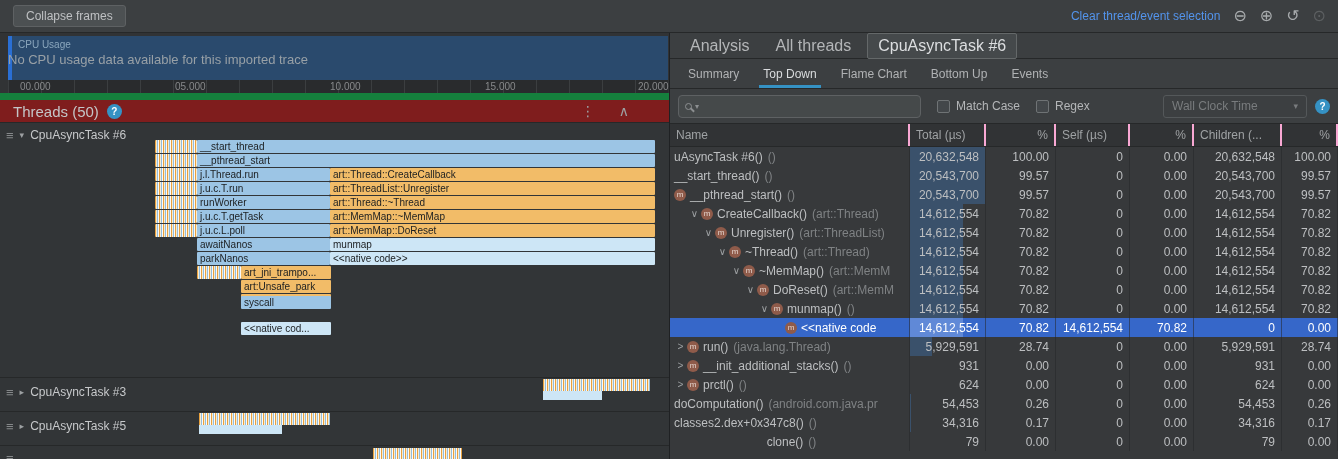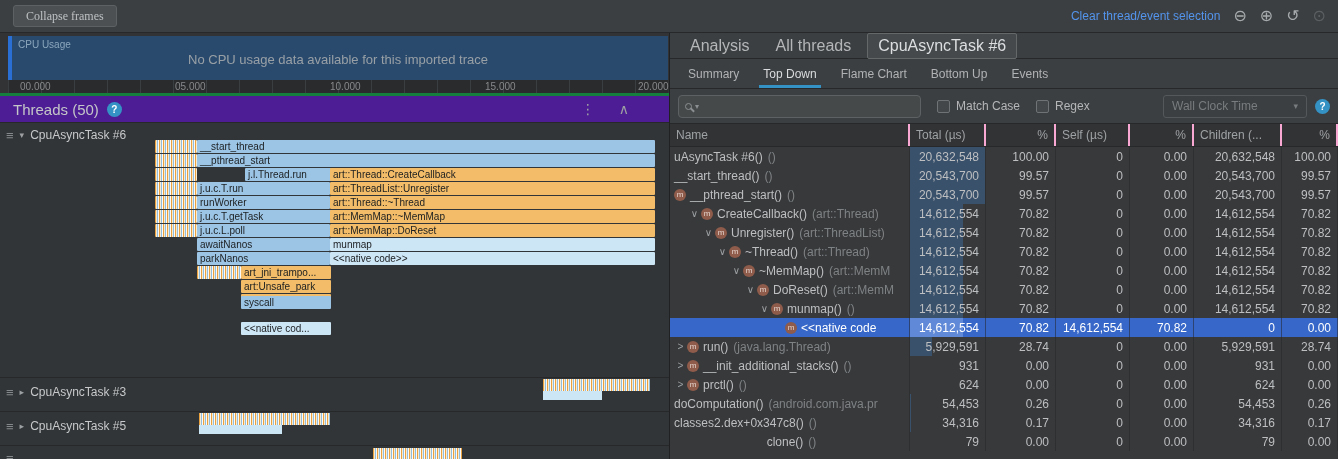--- a/index.html
+++ b/index.html
@@ -9,40 +9,40 @@
     font-family: "Liberation Sans", sans-serif;
     position: relative;
     overflow: hidden;
     color: #bbbcbe;
   }
   
   .toolbar { position:absolute; left:0; top:0; width:1338px; height:33px;
     background:#3c3f41; border-bottom:1px solid #262829; display:flex; align-items:center; }
   .collapse-btn { margin-left:13px; height:22px; padding:0 12px; background:#4c5052;
     border:1px solid #5e6163; border-radius:3px; color:#bfc1c3; font-size:12px;
-    display:flex; align-items:center; cursor:pointer;font-family:Liberation Serif, serif; }
+    display:flex; align-items:center; cursor:pointer; }
   .toolbar-right { margin-left:auto; display:flex; align-items:center; gap:13px; padding-right:12px; }
   .clear-link { color:var(--link-blue,#5394ec); font-size:12px; cursor:pointer; }
   .zicon { color:#a7aaac; font-size:16px; line-height:1; cursor:pointer; }
   .zicon.disabled { color:#5c5f61; cursor:default; }
 
   
   .left-panel { position:absolute; left:0; top:33px; width:670px; height:426px;
     background:#313335; border-right:1px solid #1f2123; }
   .cpu-block { position:absolute; left:8px; top:3px; width:660px; height:44px;
     background:#2a4a6d; overflow:hidden; }
   .cpu-accent { position:absolute; left:0; top:0; width:4px; height:100%; background:#2a6fd4; }
   .cpu-label { position:absolute; left:10px; top:3px; font-size:10px; color:#8ba7bd; }
-  .cpu-message { position:absolute; left:0; right:0; top:16px; text-align:center;
+  .cpu-message { position:absolute; left:0; right:0; top:16px; 
     font-size:13px; color:#98a0a6; }
   .ruler { position:absolute; left:8px; top:47px; width:660px; height:13px; background:#292b2d;
     background-image:repeating-linear-gradient(90deg,#3b3e40 0 1px,transparent 1px 33px); }
   .tick { position:absolute; top:1px; font-size:10px; color:#87898b; }
   .threads-header { position:absolute; left:0; top:60px; width:669px; height:30px;
-    background:#4c1d95; border-bottom:1px solid #262829; border-top:3px solid #15803d;
+    background:#7f1d1d; border-bottom:1px solid #262829; border-top:7px solid #15803d;
     display:flex; align-items:center; }
   .threads-title { margin-left:13px; font-size:15px; color:#c4c6c8; }
   .help-badge { width:15px; height:15px; border-radius:50%; background:var(--accent-blue,#3592c4);
     color:#fff; font-size:10px; font-weight:bold; display:flex; align-items:center;
     justify-content:center; margin-left:8px; flex:none; cursor:pointer; }
   .th-icons { margin-left:auto; display:flex; gap:24px; padding-right:40px; color:#9da0a2; font-size:14px; }
   .th-icons span { cursor:pointer; }
   .threads-body { position:absolute; left:0; top:90px; width:669px; height:336px;
     background:#323537; overflow:hidden; }
   .thread-label-row { position:absolute; left:0; height:16px; display:flex; align-items:center;
@@ -163,21 +163,21 @@
         <div class="frow" style="top: 0px;">
           <div class="seg stripes" style="left: 0px; width: 42px;"></div>
           <div class="seg blue" style="left: 42px; width: 458px; background: rgb(156, 197, 229);"><span>__start_thread</span></div>
         </div>
         <div class="frow" style="top: 14px;">
           <div class="seg stripes" style="left: 0px; width: 42px;"></div>
           <div class="seg blue" style="left: 42px; width: 458px; background: rgb(156, 197, 229);"><span>__pthread_start</span></div>
         </div>
         <div class="frow" style="top: 28px;">
           <div class="seg stripes" style="left: 0px; width: 42px;"></div>
-          <div class="seg blue" style="left: 42px; width: 133px; background: rgb(156, 197, 229); margin-left: 48px;"><span>j.l.Thread.run</span></div>
+          <div class="seg blue" style="left: 42px; width: 133px; background: rgb(156, 197, 229);"><span>j.l.Thread.run</span></div>
           <div class="seg orange" style="left: 175px; width: 325px; background: rgb(242, 188, 104);"><span>art::Thread::CreateCallback</span></div>
         </div>
         <div class="frow" style="top: 56px;">
           <div class="seg stripes" style="left: 0px; width: 42px;"></div>
           <div class="seg blue" style="left: 42px; width: 133px; background: rgb(156, 197, 229);"><span>runWorker</span></div>
           <div class="seg orange" style="left: 175px; width: 325px; background: rgb(242, 188, 104);"><span>art::Thread::~Thread</span></div>
         </div>
         <div class="frow" style="top: 42px;">
           <div class="seg stripes" style="left: 0px; width: 42px;"></div>
           <div class="seg blue" style="left: 42px; width: 133px; background: rgb(156, 197, 229);"><span>j.u.c.T.run</span></div>

